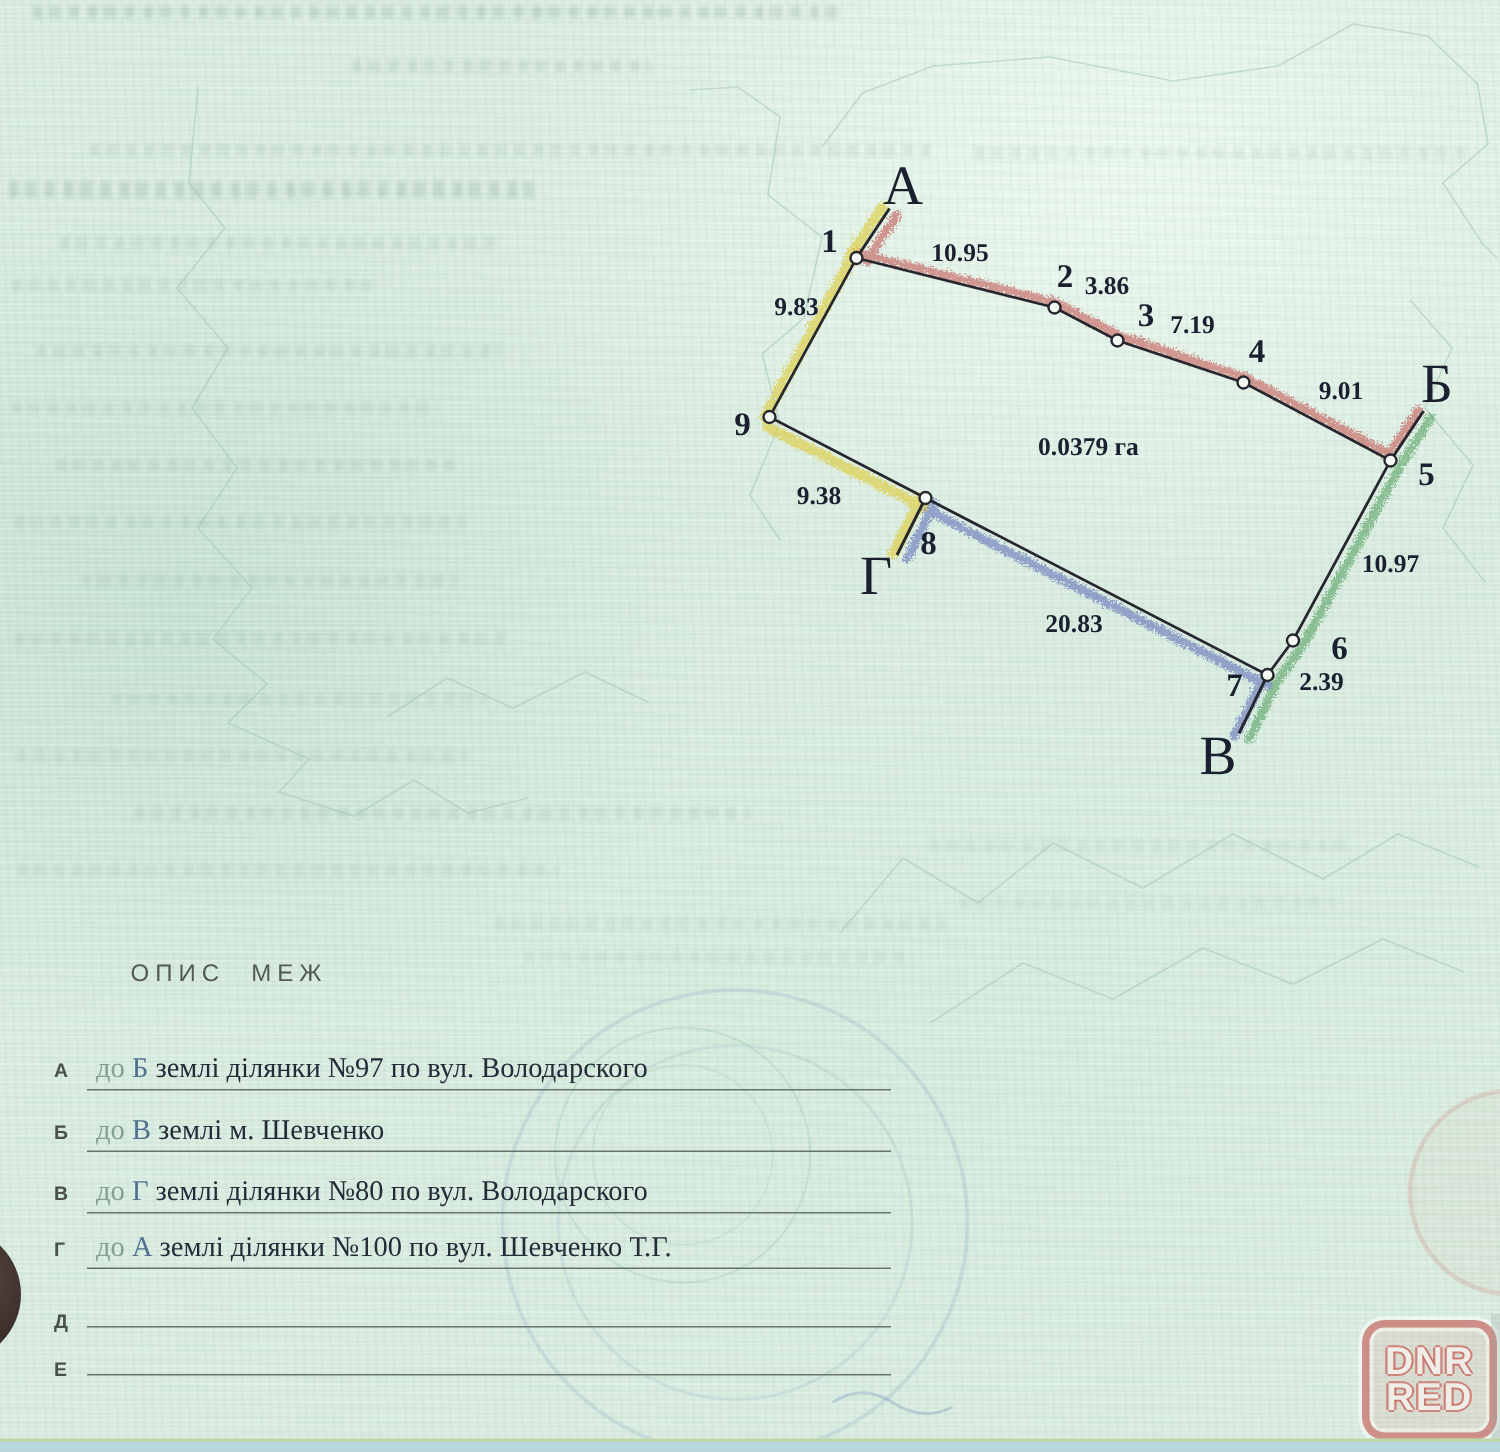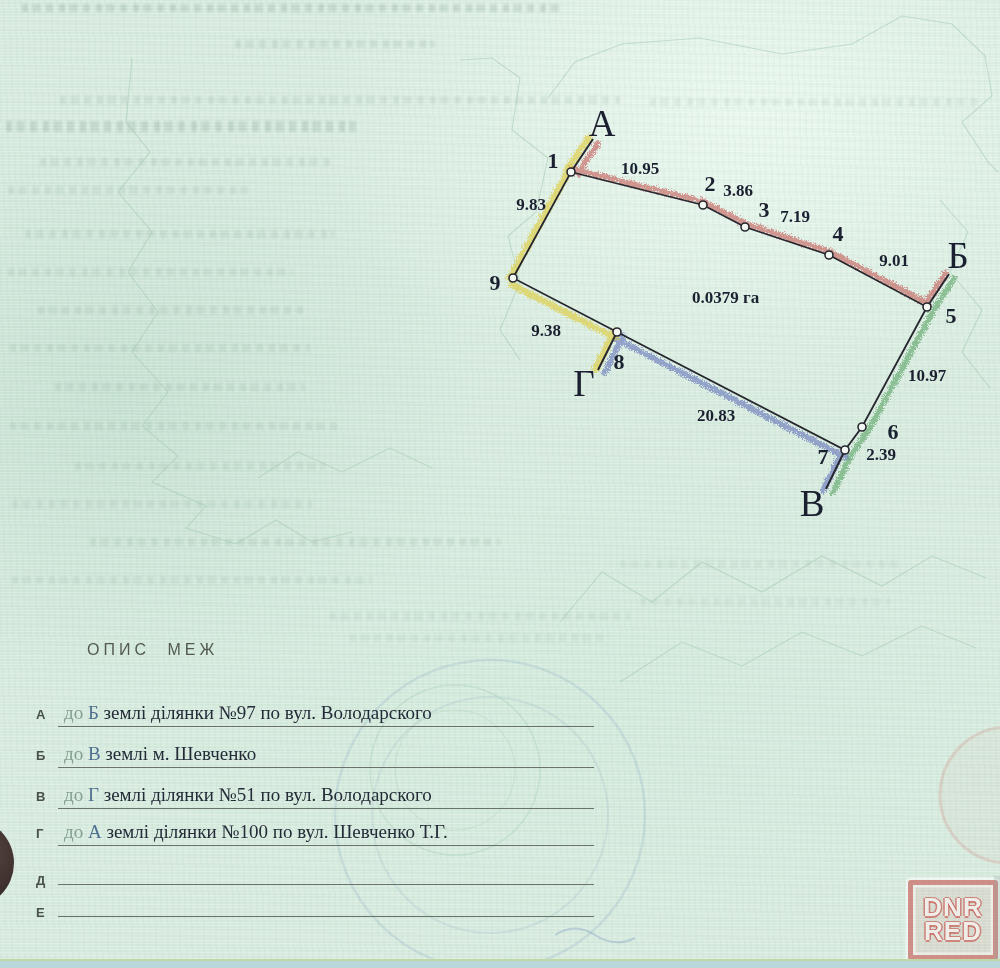--- a/index.html
+++ b/index.html
@@ -49,21 +49,21 @@
   .entry .txt{color:#242b38;}
   .scale{position:absolute;left:620px;top:893px;white-space:nowrap;}
   .scale .slabel{font-size:15px;font-weight:bold;color:#3d463e;letter-spacing:1px;}
   .scale .sprefix{font-size:13px;font-weight:bold;color:#3d463e;margin-left:12px;}
   .scale .svalue{
     display:inline-block;font-family:"Liberation Serif","DejaVu Serif",serif;
     font-size:22px;font-weight:bold;color:#1d2433;border-bottom:1.5px solid #3a4038;
     padding:0 58px 1px 0;vertical-align:-3px;
   }
   .wm{
-    position:absolute;left:908px;top:880px;width:80px;height:70px;border-radius:3px;
+    position:absolute;left:908px;top:880px;width:80px;height:70px;border-radius:15px;
     border:5px solid rgba(199,95,89,.62);background:rgba(222,130,120,.14);
     box-shadow:0 0 0 2.5px rgba(255,255,255,.55), inset 0 0 0 2.5px rgba(255,255,255,.5);
     display:flex;flex-direction:column;align-items:center;justify-content:center;
     font-weight:800;font-size:26px;line-height:.92;letter-spacing:1px;color:rgba(240,244,239,.95);
     text-shadow:-1.5px 0 0 rgba(199,95,89,.7), 1.5px 0 0 rgba(199,95,89,.7),
                 0 -1.5px 0 rgba(199,95,89,.7), 0 1.5px 0 rgba(199,95,89,.7);
   }
   .seal{
     position:absolute;left:-76px;top:818px;width:90px;height:90px;border-radius:50%;
     background:radial-gradient(circle at 62% 38%, #54403a 0%, #352523 55%, #191114 100%);
@@ -210,21 +210,21 @@
     <div class="drow" style="top:700px">
       <span class="rletter">А</span>
       <span class="entry"><span class="pre">до</span>&nbsp;<span class="tgt">Б</span>&nbsp;<span class="txt">землі ділянки №97 по вул. Володарского</span></span>
     </div>
     <div class="drow" style="top:741px">
       <span class="rletter">Б</span>
       <span class="entry"><span class="pre">до</span>&nbsp;<span class="tgt">В</span>&nbsp;<span class="txt">землі м. Шевченко</span></span>
     </div>
     <div class="drow" style="top:782px">
       <span class="rletter">В</span>
-      <span class="entry"><span class="pre">до</span>&nbsp;<span class="tgt">Г</span>&nbsp;<span class="txt">землі ділянки №51 по вул. Володарского</span></span>
+      <span class="entry"><span class="pre">до</span>&nbsp;<span class="tgt">Г</span>&nbsp;<span class="txt">землі ділянки №80 по вул. Володарского</span></span>
     </div>
     <div class="drow" style="top:819px">
       <span class="rletter">Г</span>
       <span class="entry"><span class="pre">до</span>&nbsp;<span class="tgt">А</span>&nbsp;<span class="txt">землі ділянки №100 по вул. Шевченко Т.Г.</span></span>
     </div>
     <div class="drow" style="top:858px">
       <span class="rletter">Д</span>
       <span class="entry"><span class="pre"></span><span class="txt"></span></span>
     </div>
     <div class="drow" style="top:890px">

